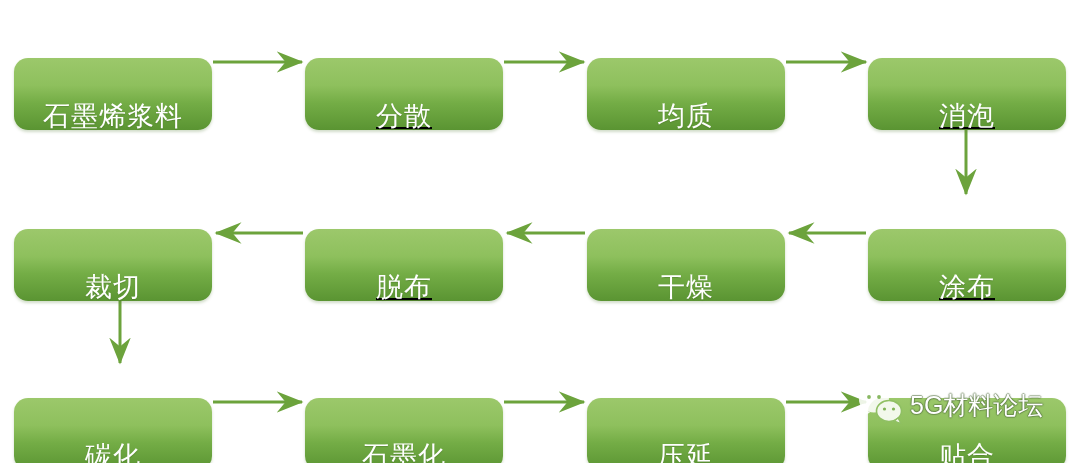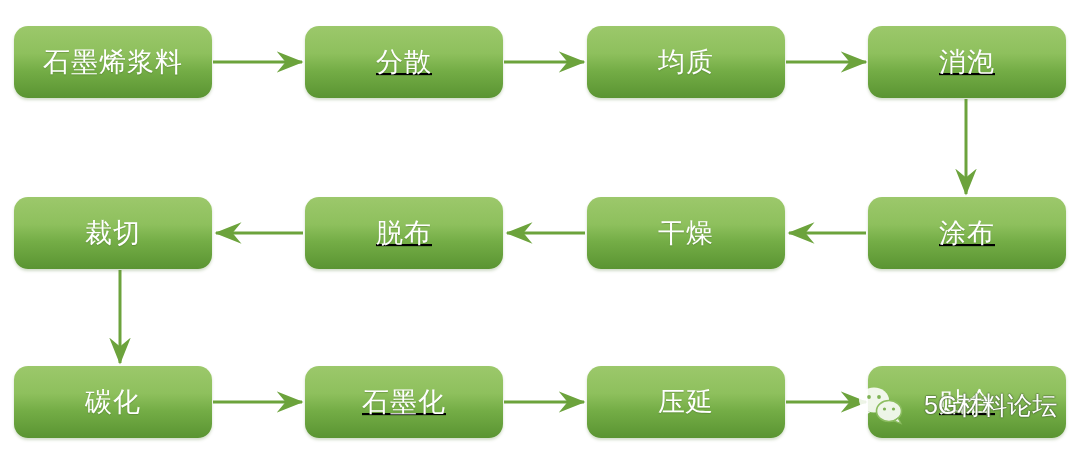--- a/index.html
+++ b/index.html
@@ -18,23 +18,24 @@
     overflow: hidden;
   }
   .node {
     position: absolute;
     width: 198px;
     height: 72px;
     border-radius: 14px;
     background: linear-gradient(to bottom, #9cc86b 0%, #8ec05d 38%, #74ad46 62%, #5a9432 100%);
     box-shadow: 0 2px 3px rgba(90,130,60,0.28);
     display: flex;
-    align-items: center;
+    align-items: flex-end;
     justify-content: center;
     box-sizing: border-box;
+    margin-top: 32px;
   }
   .node-label {
     color: #ffffff;
     font-size: 27px;
     line-height: 1;
     letter-spacing: 1px;
     font-weight: 400;
     text-shadow: 0 1px 1px rgba(60,95,35,0.35);
     user-select: none;
     white-space: nowrap;
@@ -69,21 +70,21 @@
     height: 46px;
     pointer-events: none;
   }
   #wm-logo {
     width: 46px;
     height: 40px;
     flex: 0 0 auto;
     opacity: 0.92;
   }
   #wm-text {
-    margin-left: 20px;
+    margin-left: 6px;
     font-size: 25px;
     color: #ffffff;
     letter-spacing: 0px;
     white-space: nowrap;
     text-shadow:
       -1px 0 1px rgba(80,110,60,0.55),
        1px 0 1px rgba(80,110,60,0.55),
        0 -1px 1px rgba(80,110,60,0.55),
        0  1px 1px rgba(80,110,60,0.55);
   }

